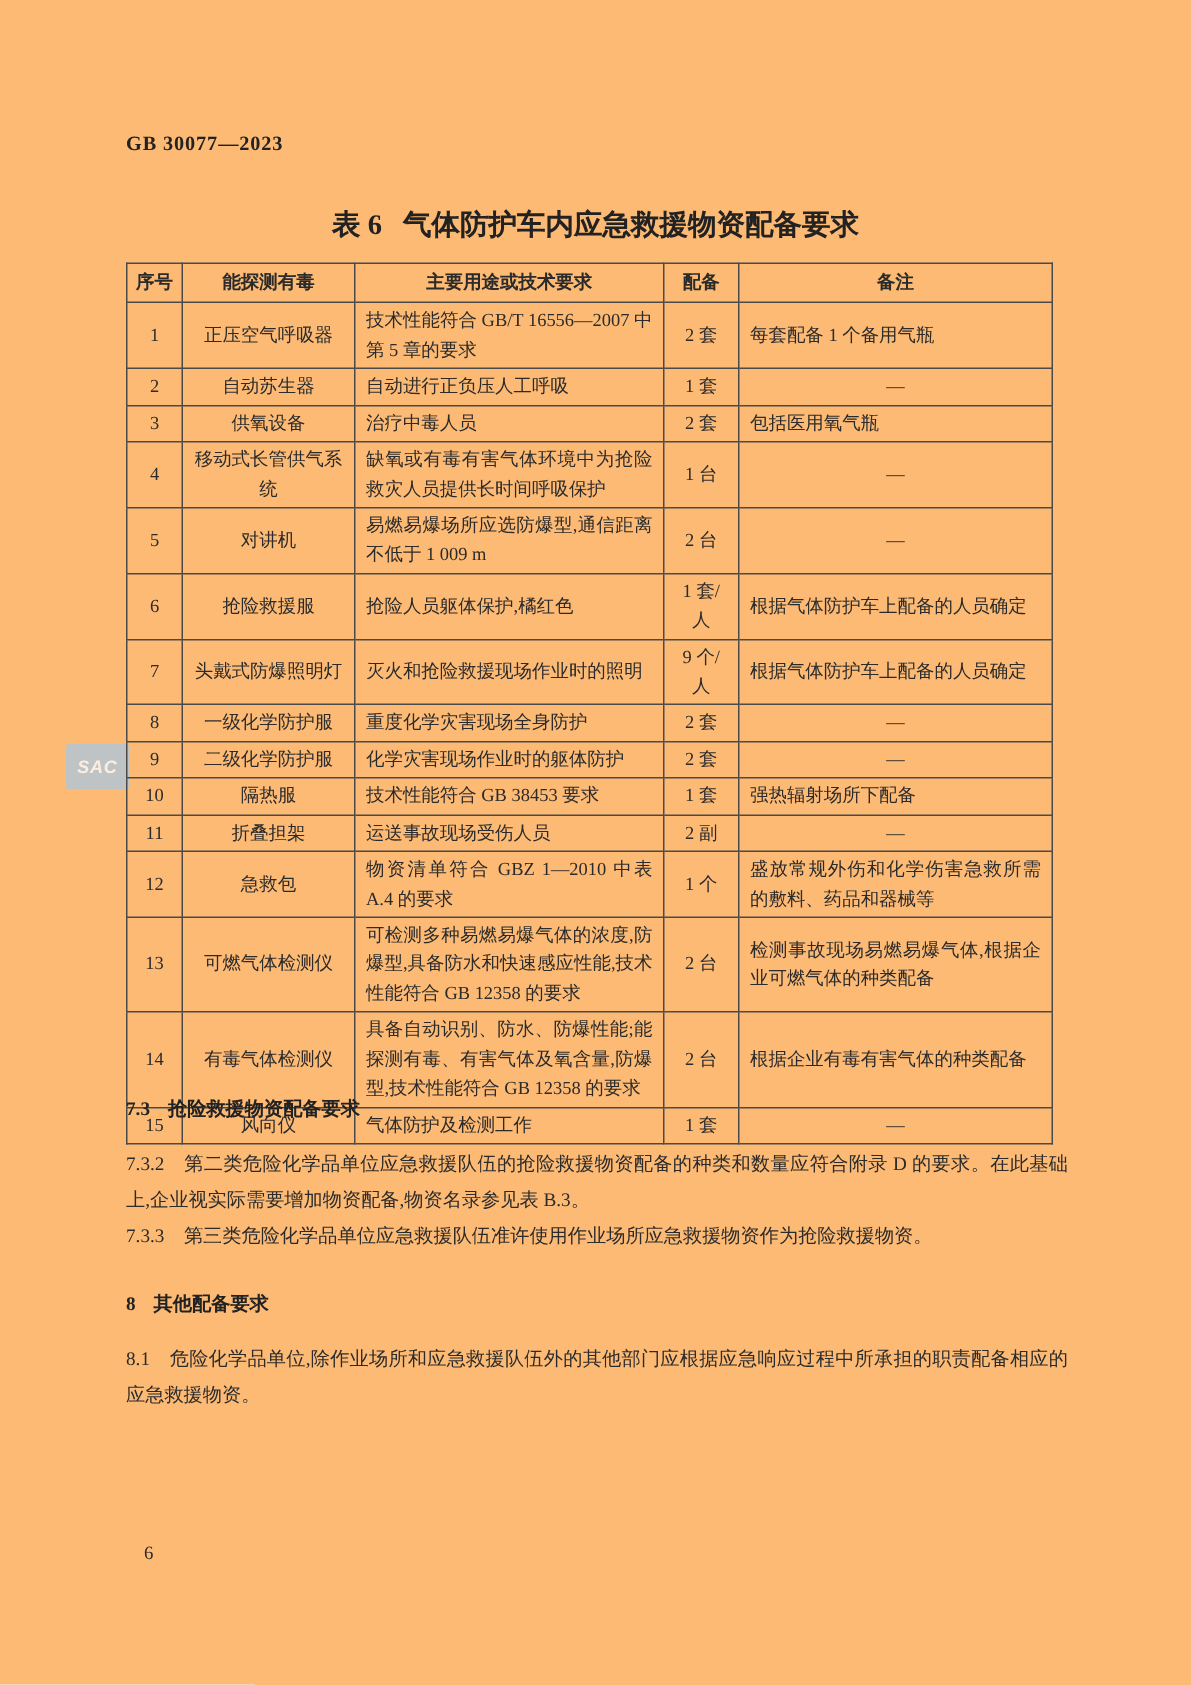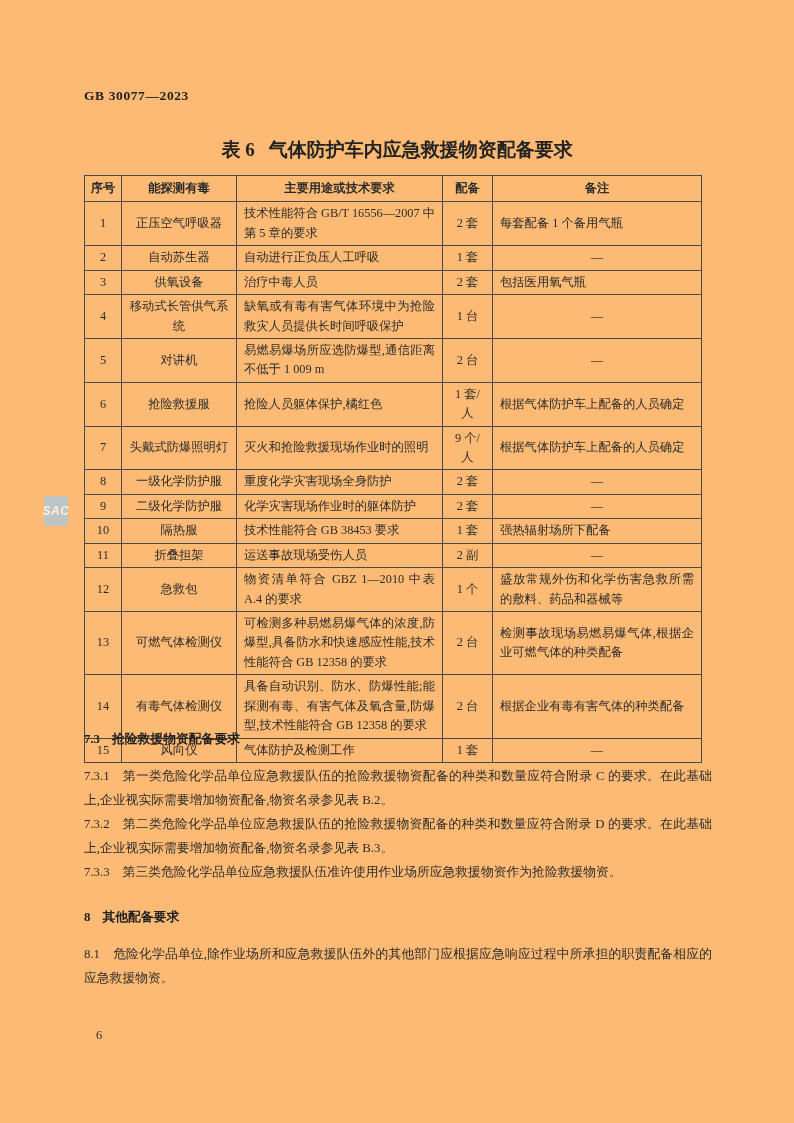--- a/index.html
+++ b/index.html
@@ -20,21 +20,21 @@
     top: 88px;
     font-size: 13.5px;
     font-weight: bold;
     letter-spacing: 0.6px;
     color: #222;
   }
   .watermark-badge {
     position: absolute;
     left: 44px;
     top: 496px;
-    width: 24px;
+    width: 42px;
     height: 30px;
     background: #a9c7e0;
     opacity: 0.75;
     border-radius: 2px;
     display: flex;
     align-items: center;
     justify-content: center;
     color: #ffffff;
     font-family: "Liberation Sans", sans-serif;
     font-weight: bold;
@@ -247,21 +247,20 @@
           <td class="c-center">风向仪</td>
           <td class="c-left">气体防护及检测工作</td>
           <td class="c-center">1 套</td>
           <td class="c-center">—</td>
         </tr>
       </tbody>
   </table>
 
   <div class="body-sections" id="body-sections">
       <h3 class="sec-heading"><span class="num">7.3</span><span>抢险救援物资配备要求</span></h3>
-      <p class="sec-para"><span class="num">7.3.1</span><span>第一类危险化学品单位应急救援队伍的抢险救援物资配备的种类和数量应符合附录 C 的要求。在此基础上,企业视实际需要增加物资配备,物资名录参见表 B.2。</span></p>
       <p class="sec-para"><span class="num">7.3.2</span><span>第二类危险化学品单位应急救援队伍的抢险救援物资配备的种类和数量应符合附录 D 的要求。在此基础上,企业视实际需要增加物资配备,物资名录参见表 B.3。</span></p>
       <p class="sec-para"><span class="num">7.3.3</span><span>第三类危险化学品单位应急救援队伍准许使用作业场所应急救援物资作为抢险救援物资。</span></p>
       <h3 class="sec-heading gap-top"><span class="num">8</span><span>其他配备要求</span></h3>
       <p class="sec-para gap-top"><span class="num">8.1</span><span>危险化学品单位,除作业场所和应急救援队伍外的其他部门应根据应急响应过程中所承担的职责配备相应的应急救援物资。</span></p>
     </div>
 
   <div class="page-number">6</div>
 
 </div>
 

